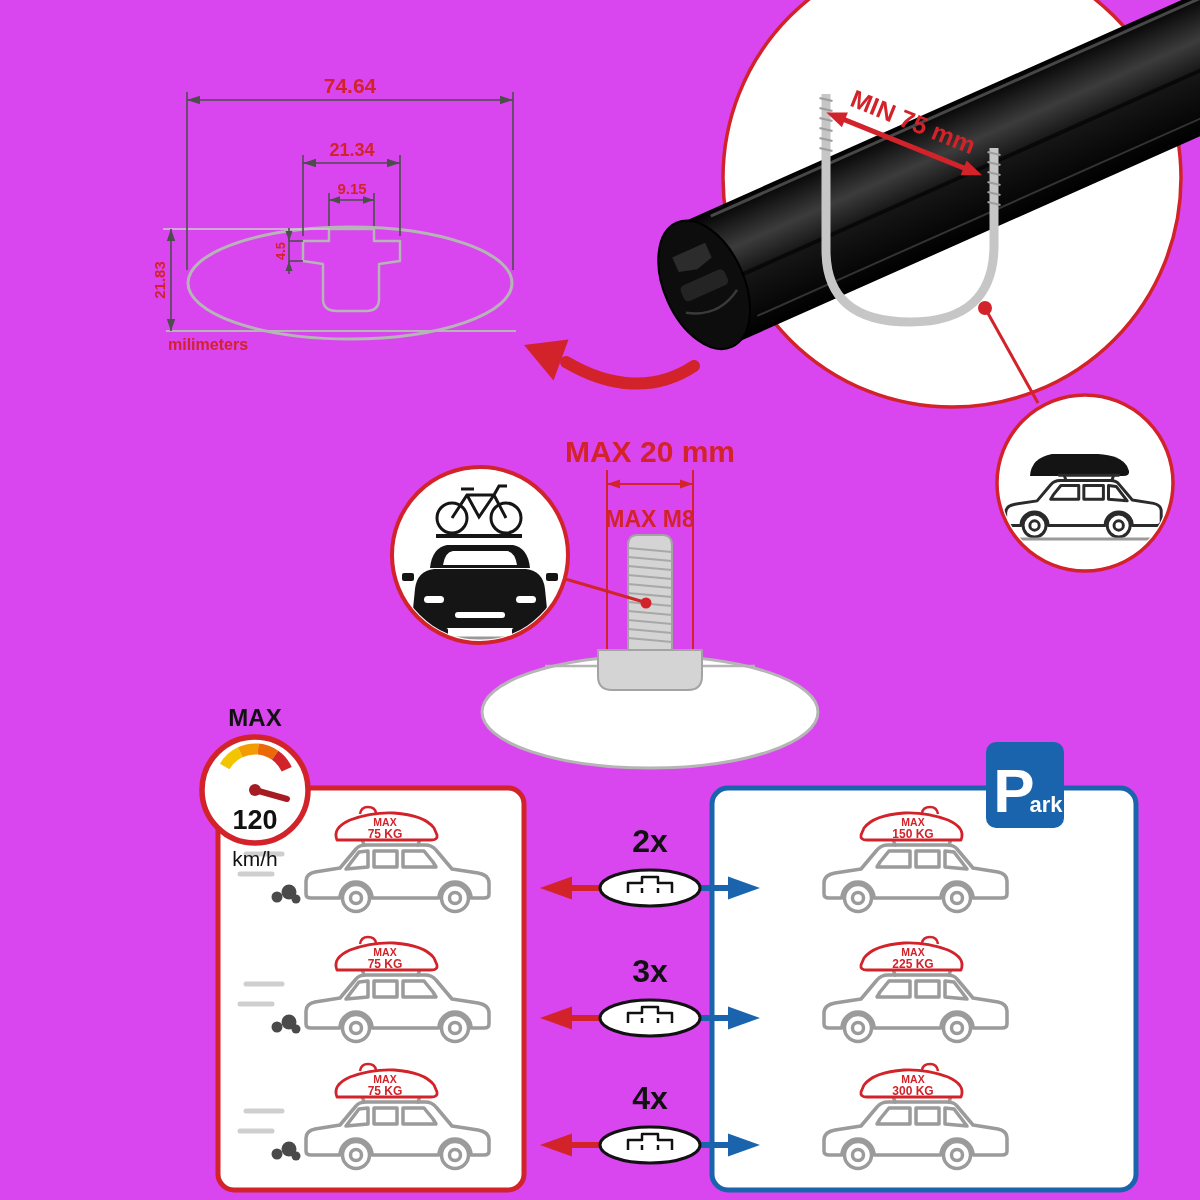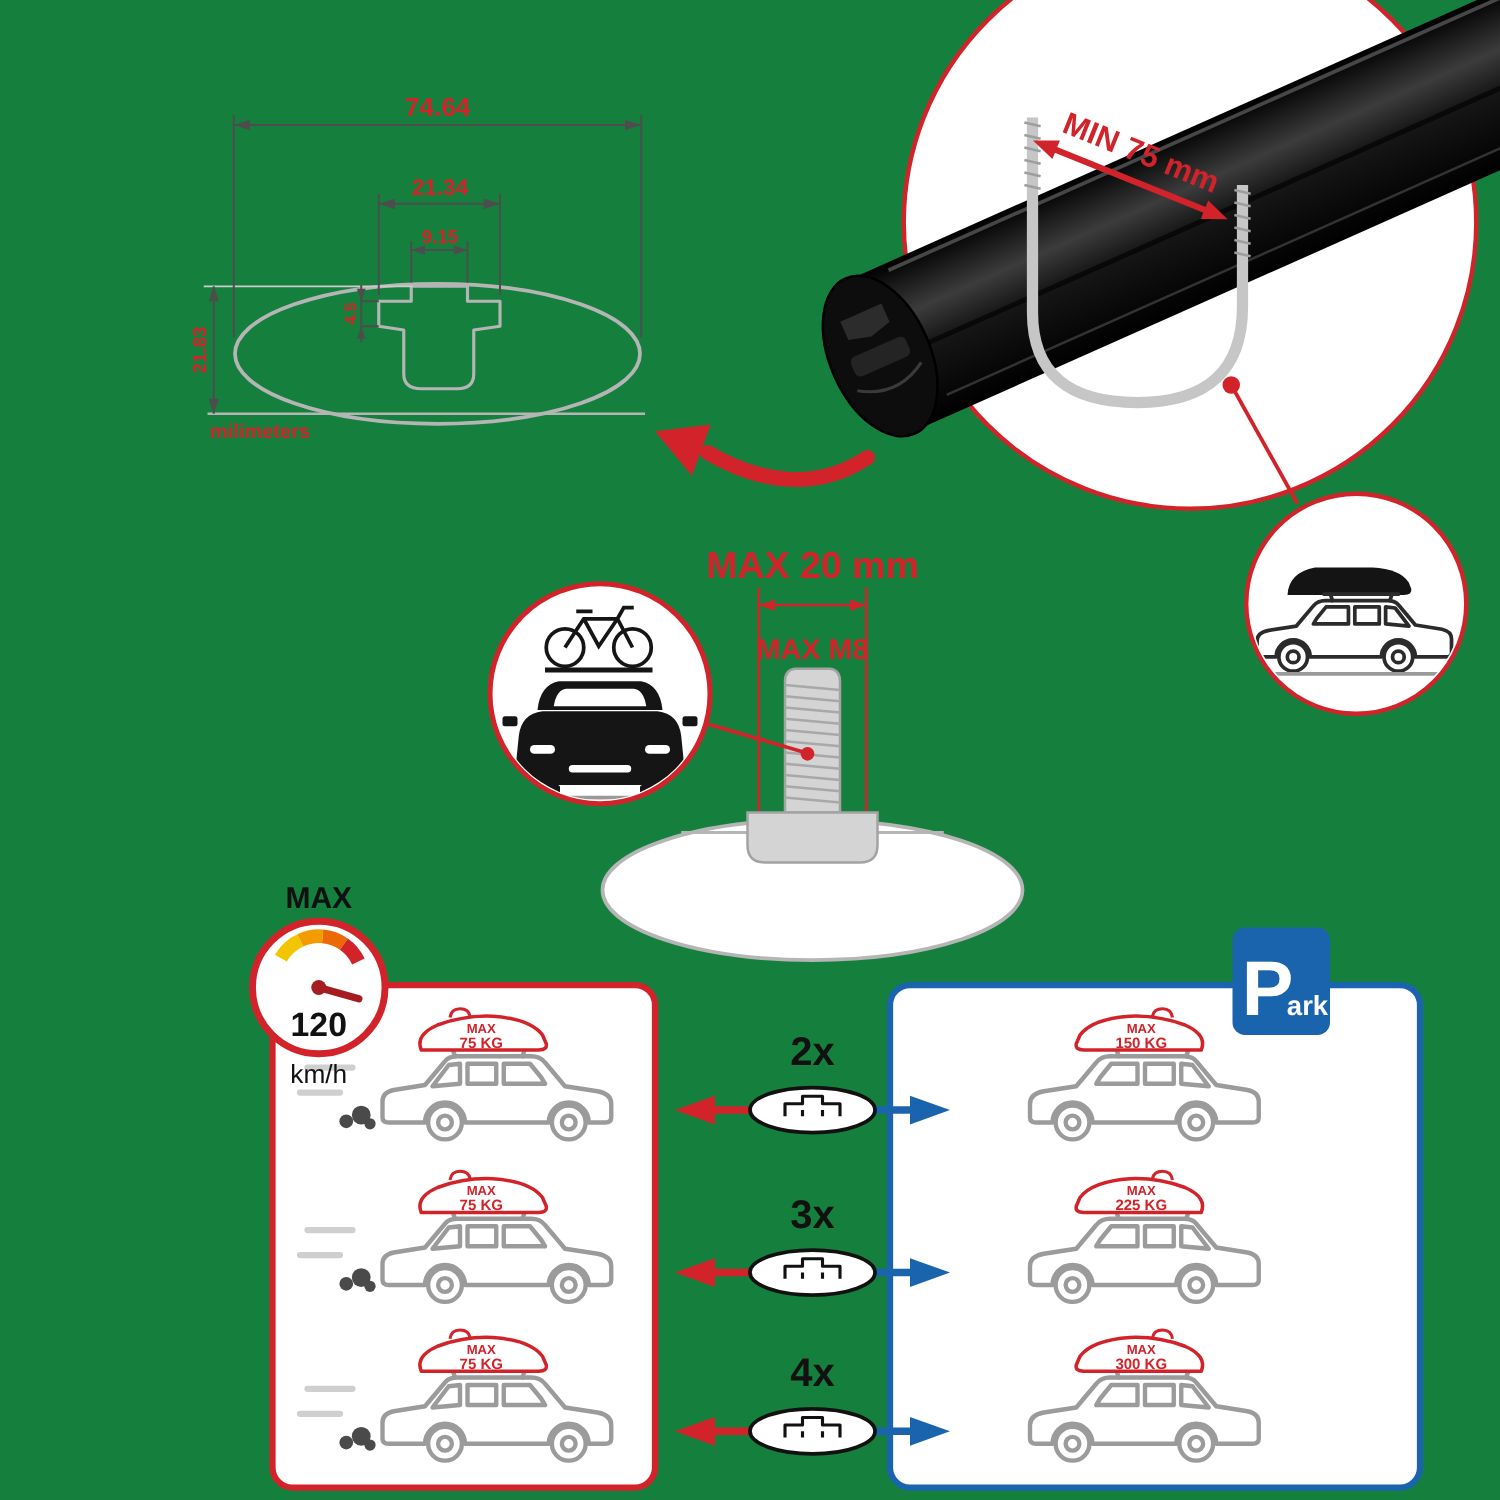--- a/index.html
+++ b/index.html
@@ -1,16 +1,16 @@
 <!DOCTYPE html>
 <html><head>
 <meta charset="utf-8">
 <style>
   html,body{margin:0;padding:0;background:#ffffff;}
-  .canvas{width:1200px;height:1200px;position:relative;background:#15803d;overflow:hidden;}
+  .canvas{width:1200px;height:1200px;position:relative;background:#d946ef;overflow:hidden;}
   svg{display:block;}
   svg text{font-family:"Liberation Sans","DejaVu Sans",sans-serif;}
   .dimtxt{fill:#d2232a;font-weight:bold;}
   .dimline{stroke:#4d4d4d;stroke-width:1.6;}
   .gline{stroke:#b5b5b5;}
 </style>
 </head>
 <body>
 
 <div class="canvas">

